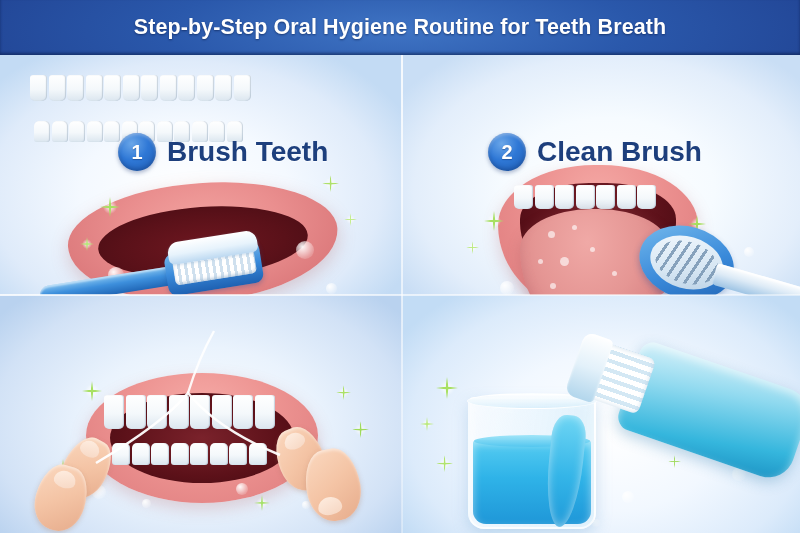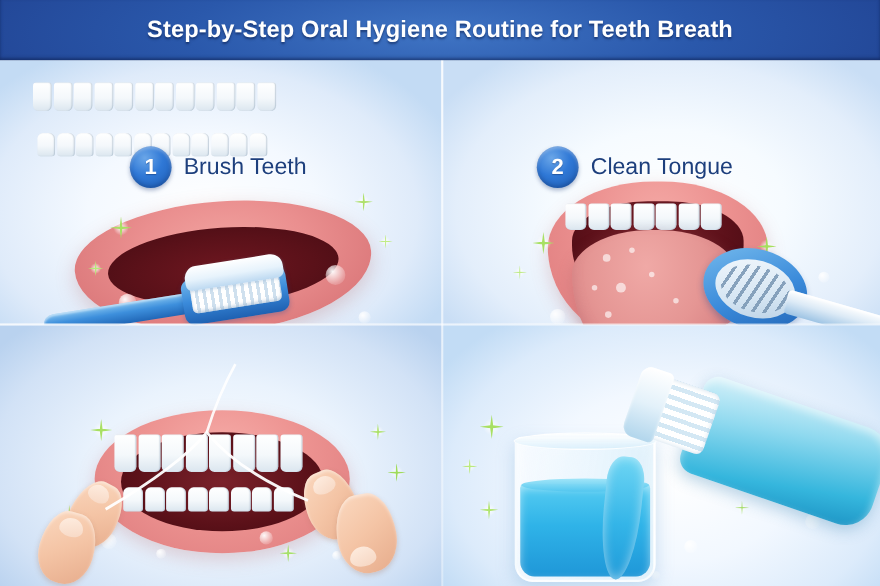--- a/index.html
+++ b/index.html
@@ -55,21 +55,21 @@
   .step-head{position:absolute;display:flex;align-items:center;gap:11px;z-index:5;}
   .badge{
     width:38px;height:38px;border-radius:50%;
     background:radial-gradient(circle at 36% 28%, #6aa6e8 0%, #2f78d6 45%, #1e5cb3 100%);
     box-shadow:0 2px 4px rgba(20,50,110,.35), inset 0 -2px 4px rgba(12,40,95,.35),
                inset 0 2px 3px rgba(255,255,255,.35);
     display:flex;align-items:center;justify-content:center;
     color:#fff;font-size:20px;font-weight:bold;line-height:1;
     text-shadow:0 1px 1px rgba(15,45,100,.45);
   }
-  .step-label{color:#1d3f7d;font-size:21px;font-weight:normal;white-space:nowrap;
+  .step-label{color:#1d3f7d;font-size:28px;font-weight:bold;white-space:nowrap;
     text-shadow:0 1px 1px rgba(255,255,255,.8);}
 
   .sh1{left:118px;top:78px;}
   .sh2{left:86px;top:78px;}
 
   
   .art{position:absolute;inset:0;}
   .spark{position:absolute;width:var(--s);height:var(--s);pointer-events:none;
     background:
       radial-gradient(closest-side,rgba(255,255,255,.95),rgba(255,255,255,0) 70%);
@@ -319,21 +319,21 @@
 
         <div class="bub" style="left:98px;top:226px;width:14px;height:14px;"></div>
 
         <div class="bub" style="left:300px;top:232px;width:12px;height:12px;"></div>
         <div class="bub" style="left:342px;top:192px;width:10px;height:10px;"></div>
 
       </div>
 
       <div class="step-head sh2">
         <div class="badge">2</div>
-        <div class="step-label">Clean Tongue</div>
+        <div class="step-label">Clean Brush</div>
       </div>
     </div>
 
     <div class="panel p3">
       <div class="art">
 
         <div class="mouth3">
           <div class="mouth3-in"></div>
         </div>
 

